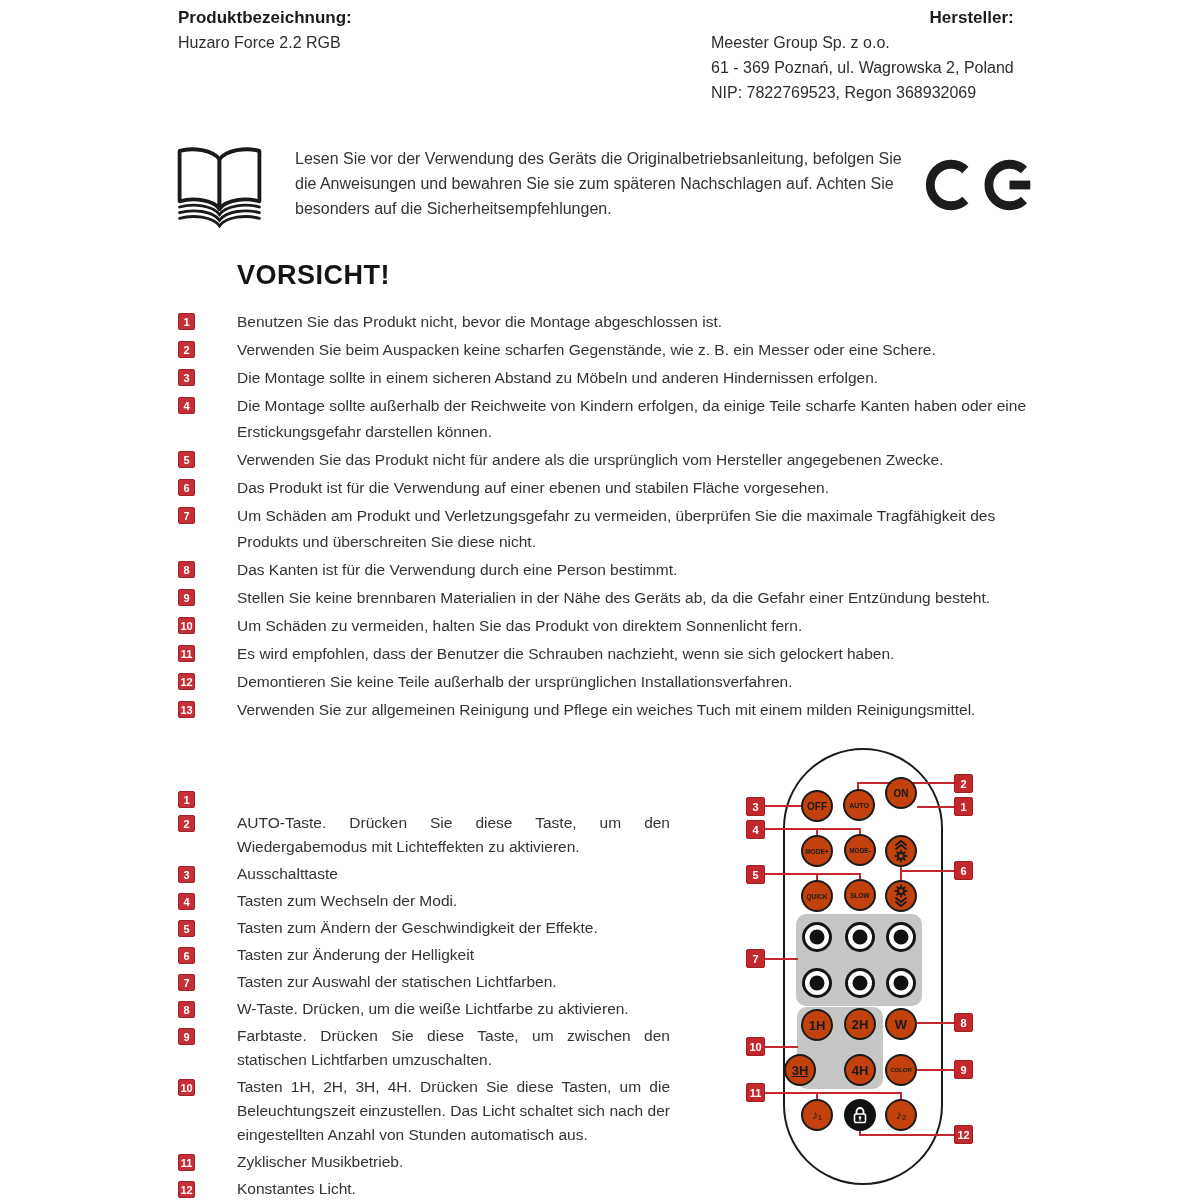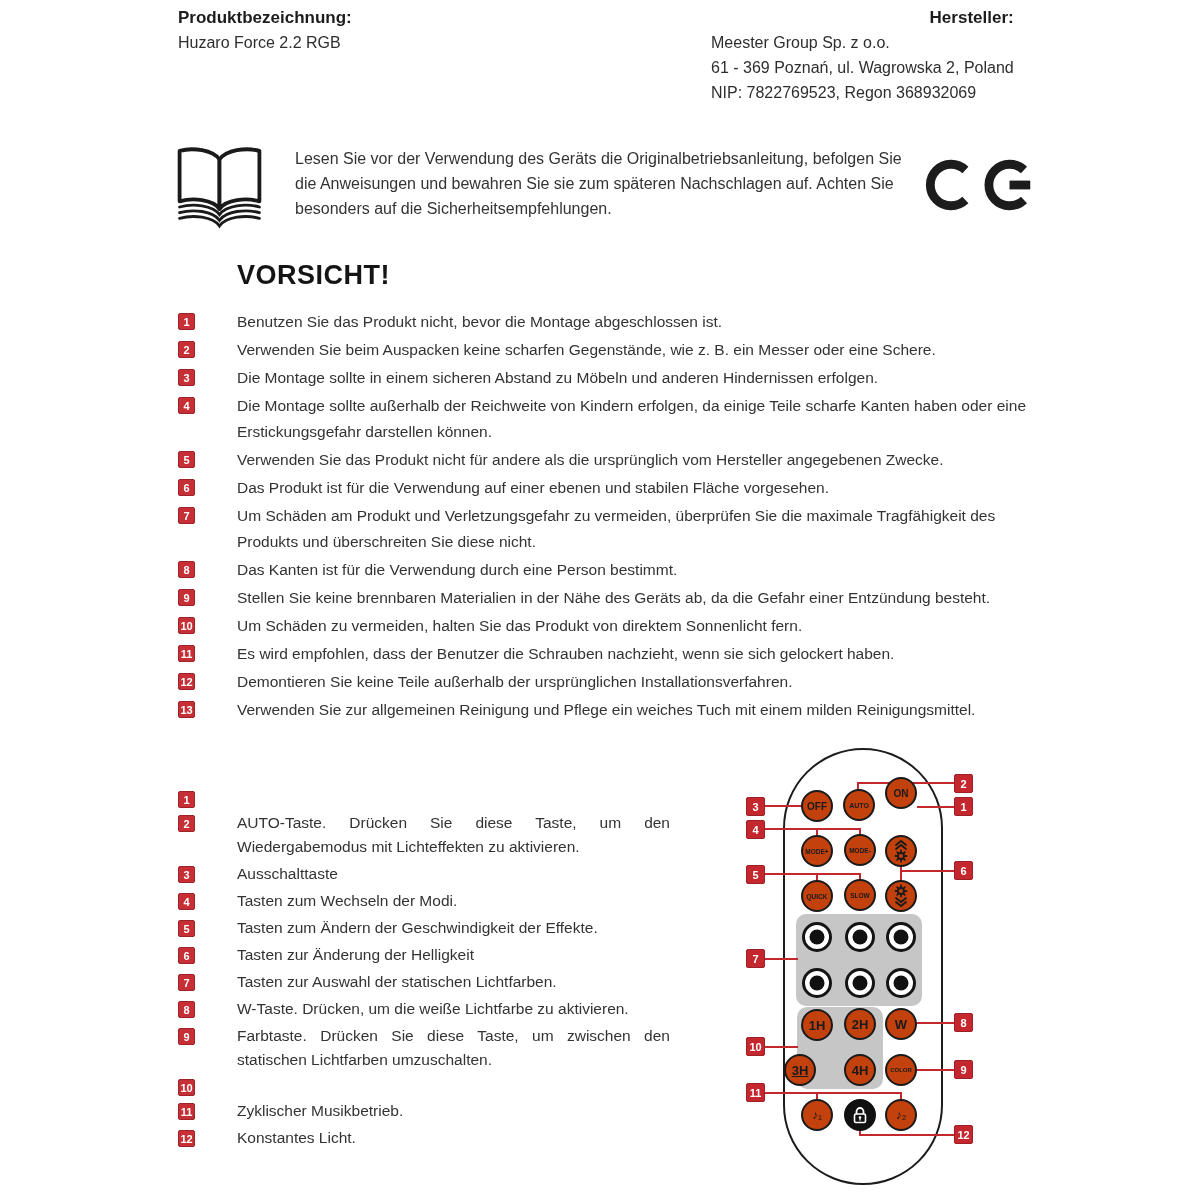--- a/index.html
+++ b/index.html
@@ -210,20 +210,21 @@
     <span class="item-text txt">W-Taste. Drücken, um die weiße Lichtfarbe zu aktivieren.</span>
   </div>
 
   <div class="list-item justify">
     <span class="num-badge num">9</span>
     <span class="item-text txt">Farbtaste. Drücken Sie diese Taste, um zwischen den statischen Lichtfarben umzuschalten.</span>
   </div>
 
   <div class="list-item justify">
     <span class="num-badge num">10</span>
+    <span class="item-text txt">Tasten 1H, 2H, 3H, 4H. Drücken Sie diese Tasten, um die Beleuchtungszeit einzustellen. Das Licht schaltet sich nach der eingestellten Anzahl von Stunden automatisch aus.</span>
   </div>
 
   <div class="list-item justify">
     <span class="num-badge num">11</span>
     <span class="item-text txt">Zyklischer Musikbetrieb.</span>
   </div>
 
   <div class="list-item justify">
     <span class="num-badge num">12</span>
     <span class="item-text txt">Konstantes Licht.</span>

